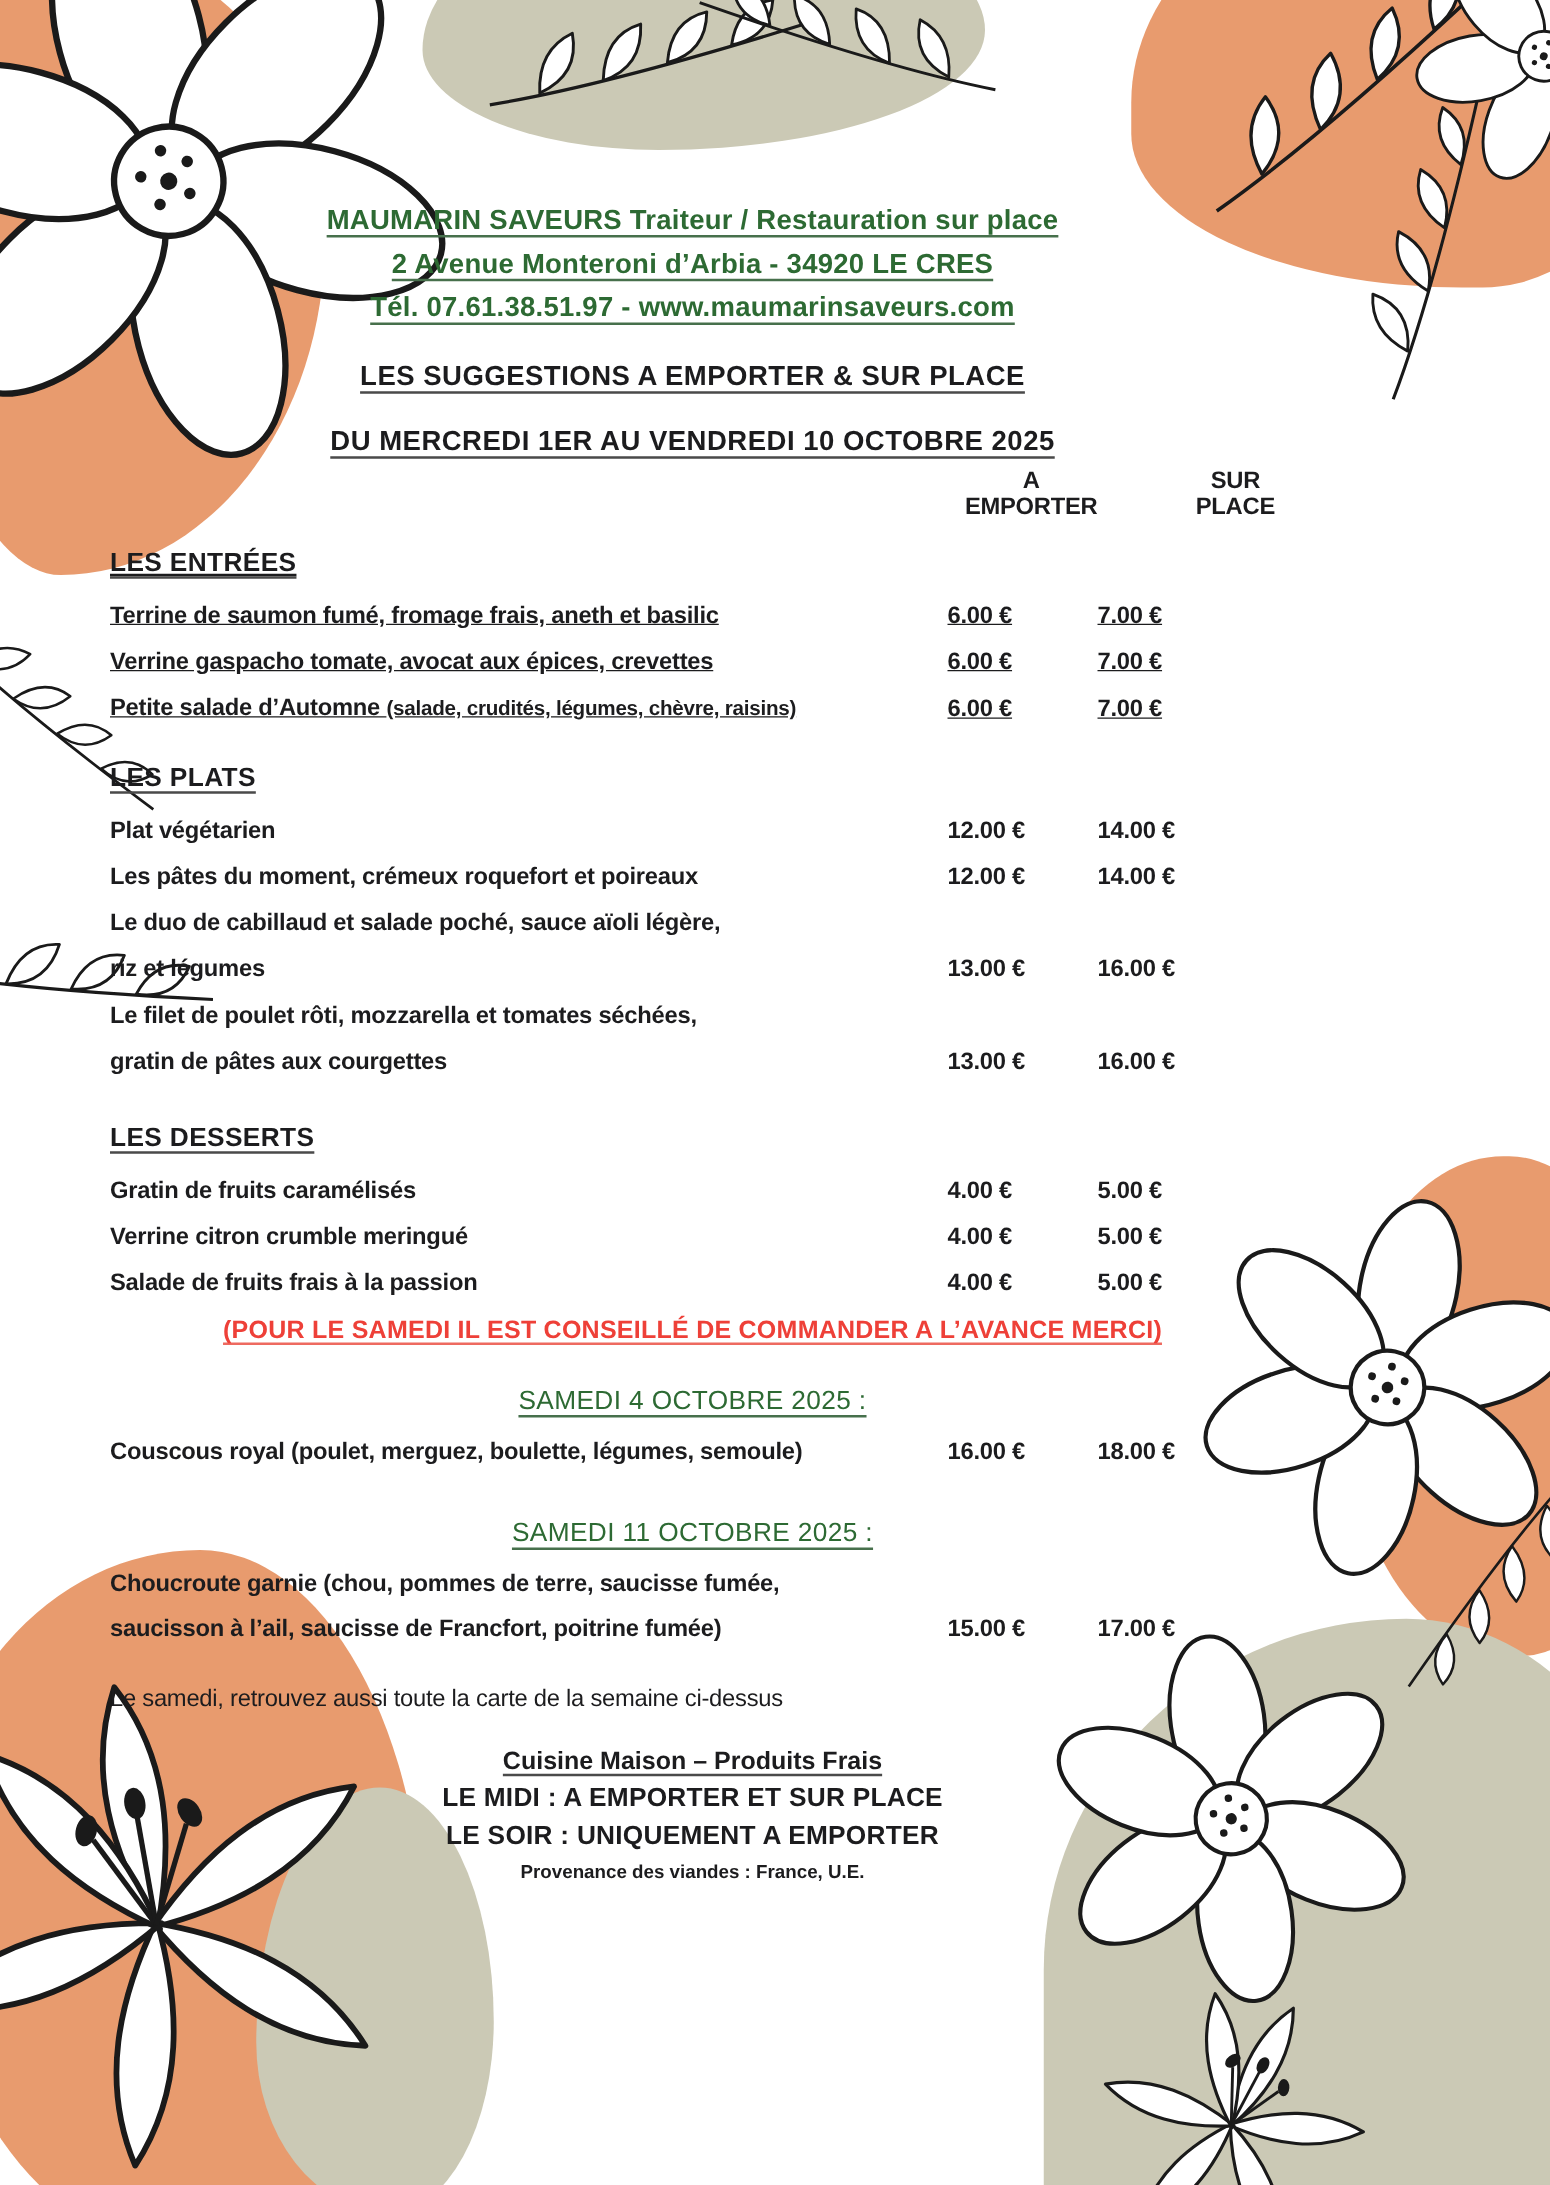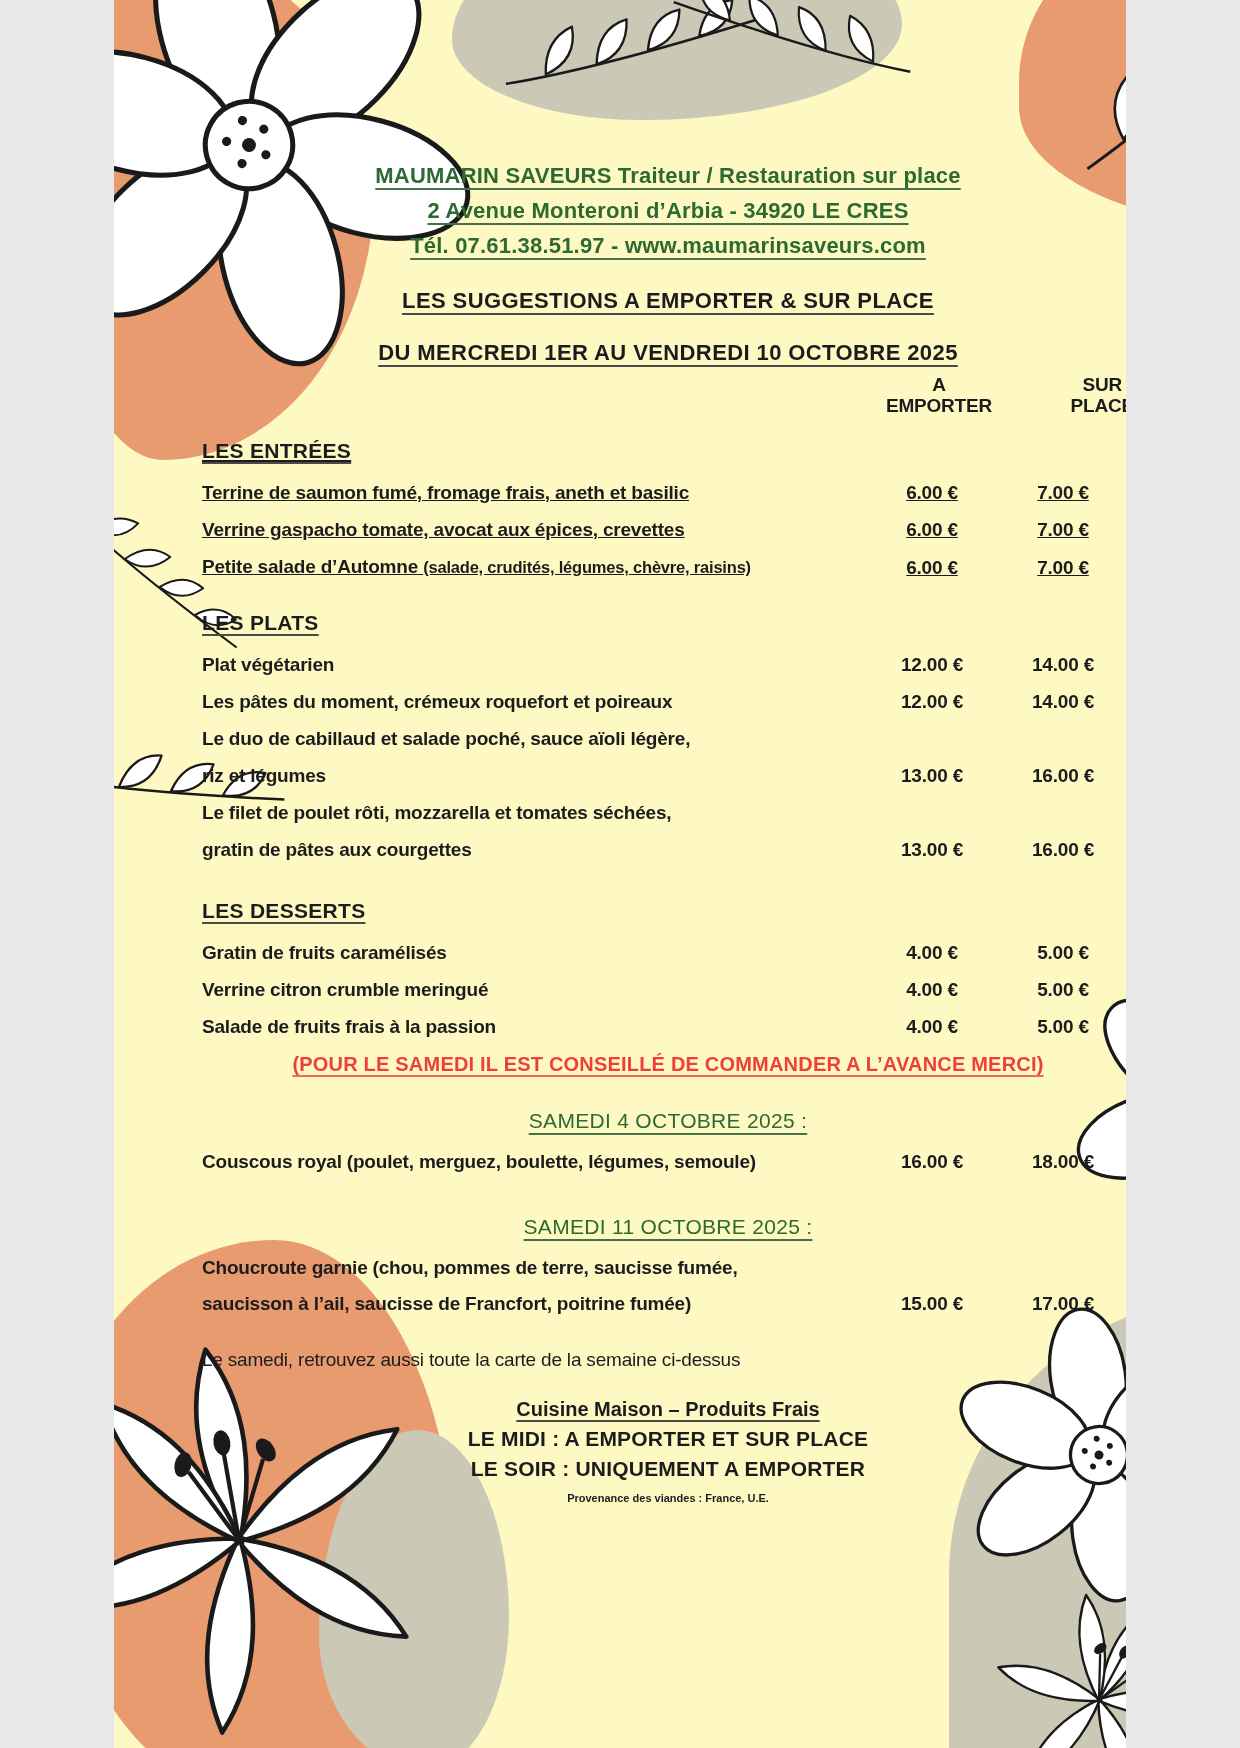--- a/index.html
+++ b/index.html
@@ -1,18 +1,18 @@
 <!DOCTYPE html>
 <html><head>
 <meta charset="utf-8">
 <style>
   html,body{margin:0;padding:0;background:#e8e8e8;}
   .page{
-    position:relative;width:1012px;height:1748px;margin:0 auto;
-    background:#fef9c3;overflow:hidden;
+    position:relative;width:1240px;height:1748px;margin:0 auto;
+    background:#ffffff;overflow:hidden;
     font-family:"Liberation Sans","DejaVu Sans",sans-serif;
     color:#1c1c1e;
   }
   
   .blob{position:absolute;z-index:0;}
   .blob.orange{background:#e89b6e;}
   .blob.sage{background:#cbc9b5;}
   .deco{position:absolute;z-index:1;}
   
   .abs{position:absolute;left:88px;width:932px;z-index:5;}
@@ -26,21 +26,21 @@
   .big-title{
     font-size:22px;font-weight:bold;letter-spacing:.4px;
     text-decoration:underline;text-underline-offset:5px;
     text-decoration-thickness:2px;text-decoration-color:#4a4a4a;
   }
   .headrow .colhead{font-size:19px;font-weight:bold;text-align:right;}
   .headrow .colhead span{display:inline-block;text-align:center;white-space:pre-line;line-height:21px;}
   .row{display:grid;grid-template-columns:670px 120px 142px;
        font-size:19px;font-weight:bold;letter-spacing:-0.2px;line-height:37px;}
   .row .name{white-space:pre;}
-  .row .price{text-align:center;align-self:end;}
+  .row .price{text-align:left;align-self:end;}
   .sec-title{
     font-size:21px;font-weight:bold;letter-spacing:.3px;
     text-decoration:underline;text-underline-offset:4px;
     text-decoration-thickness:2px;text-decoration-color:#4a4a4a;
     margin:0 0 10px 0;line-height:26px;
   }
   .section.plats{margin-top:24px;}
   .section.desserts{margin-top:30px;}
   .section.entrees{margin-top:14px;text-decoration:underline;}
   .detail{font-size:16.5px;letter-spacing:-0.2px;}
@@ -54,21 +54,21 @@
     text-decoration:underline;text-underline-offset:5px;
     text-decoration-thickness:2px;text-decoration-color:#47704c;
     line-height:26px;margin-bottom:10px;text-align:center;
   }
   .sp-row{line-height:36px;}
   .note-line{font-size:19px;font-weight:normal;letter-spacing:-0.2px;}
   .f1{font-size:20px;font-weight:bold;line-height:30px;
       text-decoration:underline;text-underline-offset:4px;
       text-decoration-thickness:2px;text-decoration-color:#4a4a4a;}
   .f2,.f3{font-size:21px;font-weight:bold;line-height:30px;letter-spacing:.2px;}
-  .f4{font-size:11px;font-weight:bold;line-height:28px;}
+  .f4{font-size:15px;font-weight:bold;line-height:28px;}
   .hidden-defs{position:absolute;width:0;height:0;overflow:hidden;}
 </style>
 </head>
 <body>
 
 <div class="page">
 
   <svg class="hidden-defs" aria-hidden="true">
     <defs>
       <symbol id="sym-flower" viewBox="0 0 200 200">

